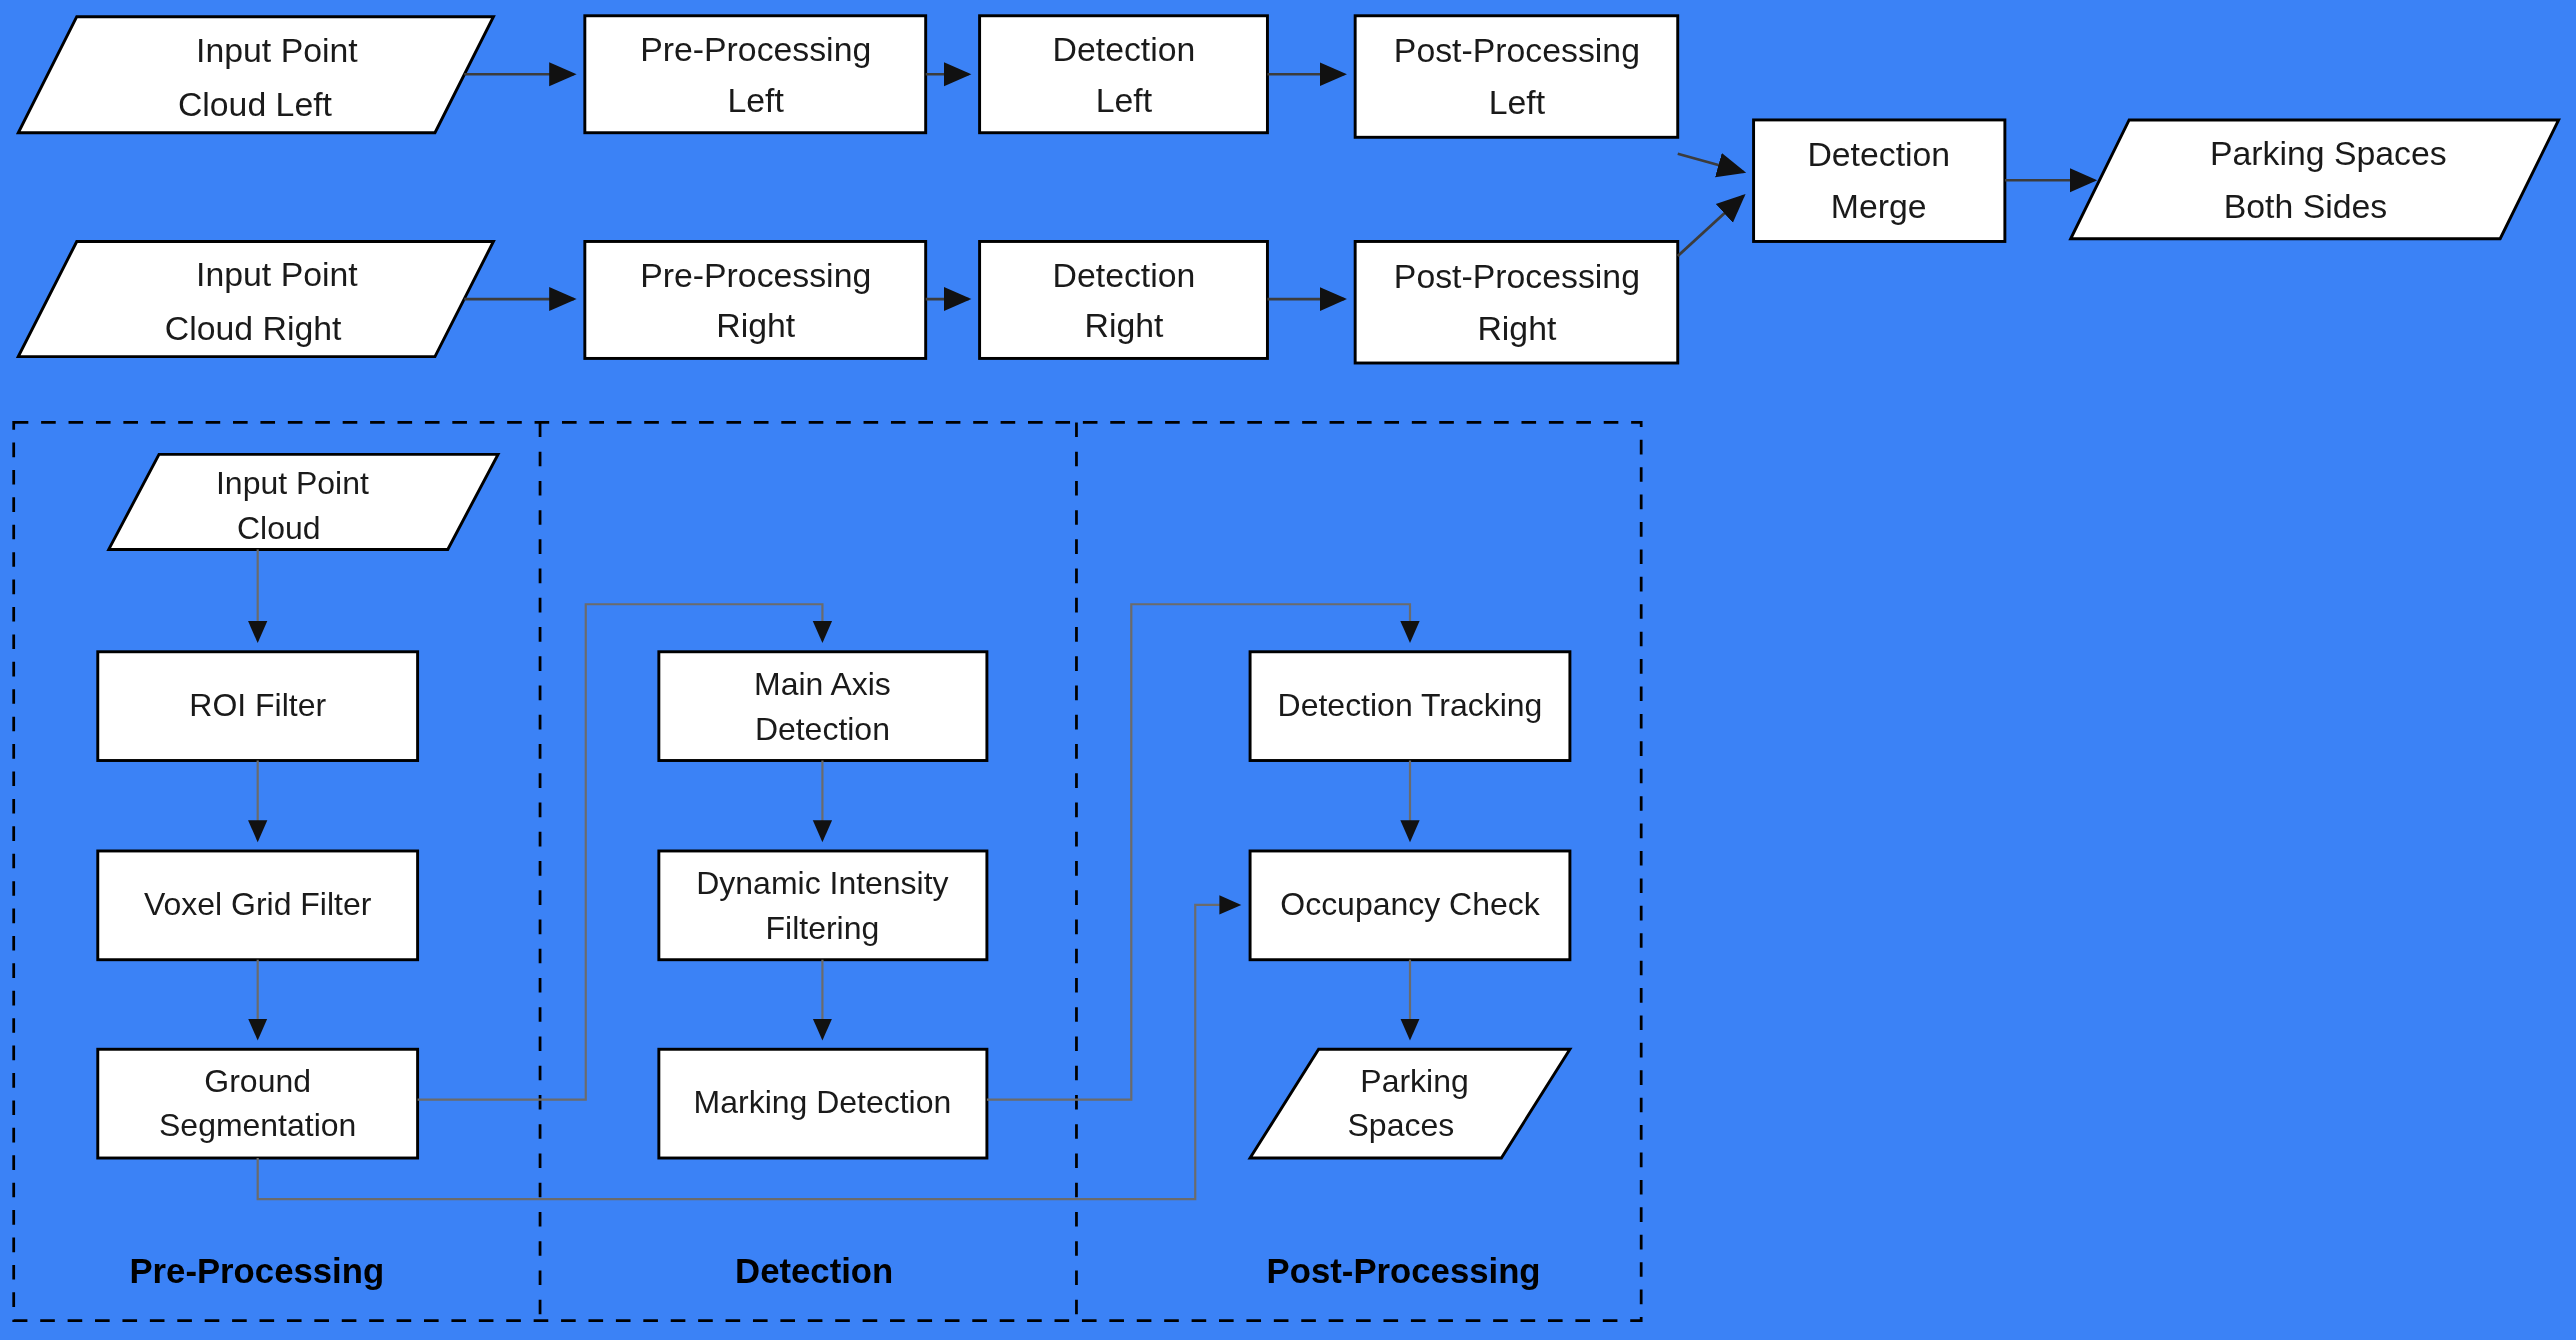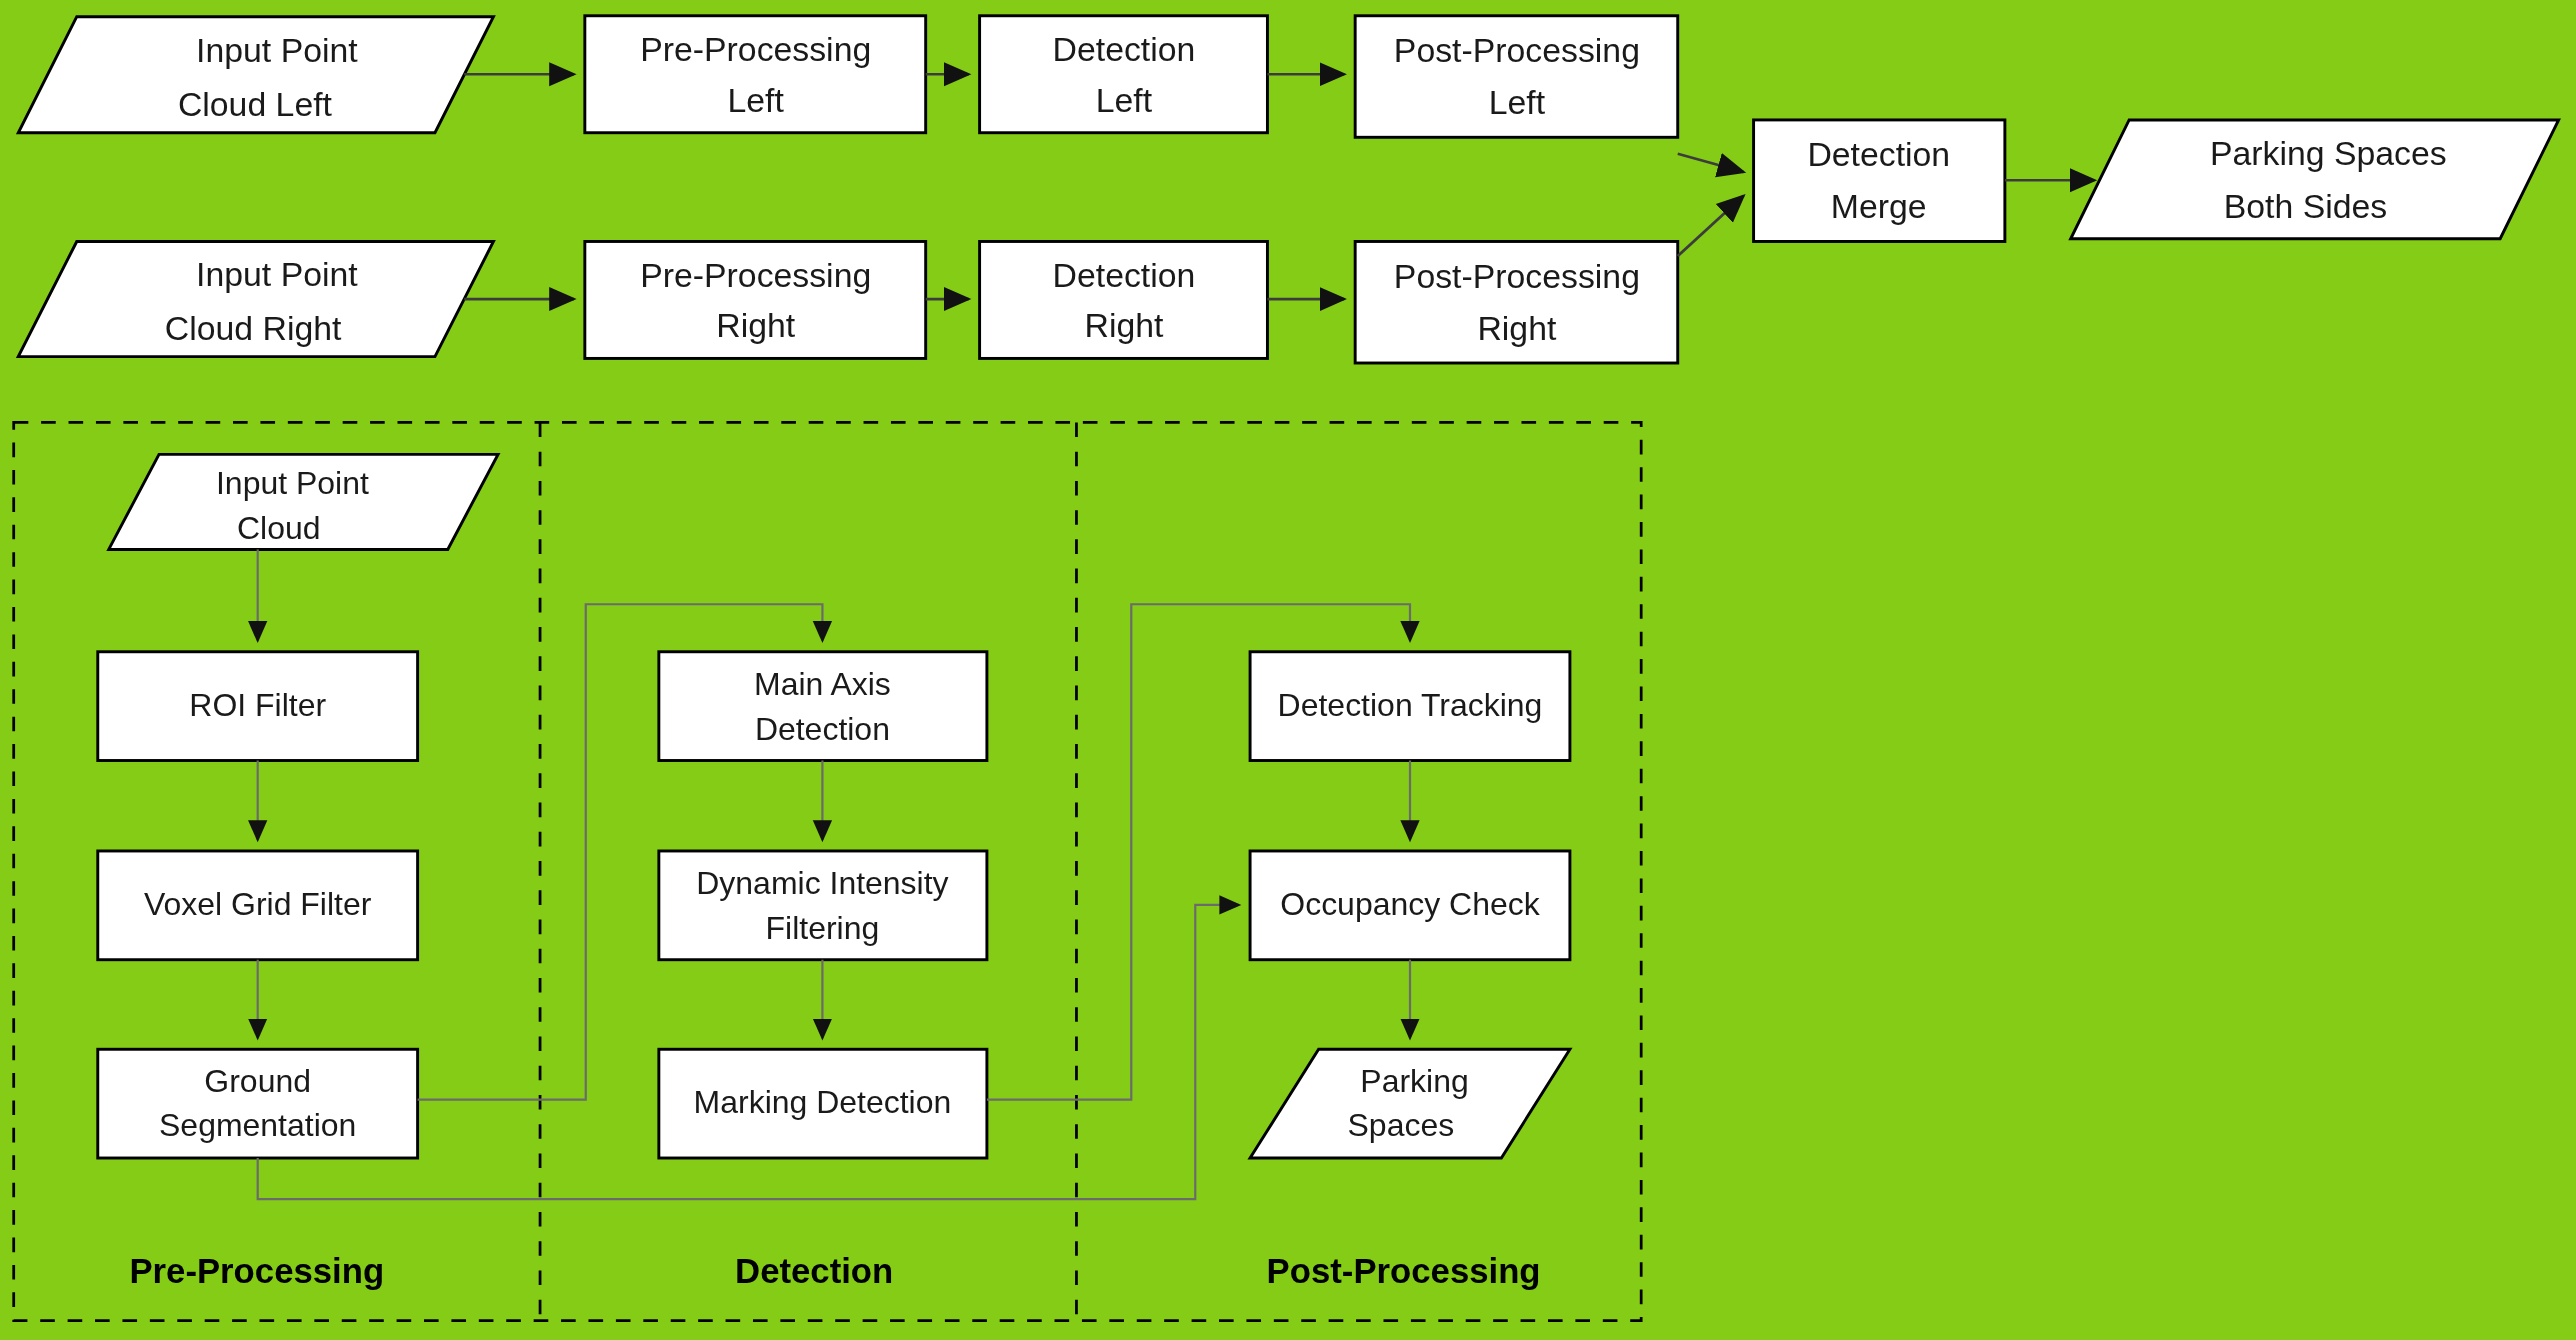--- a/index.html
+++ b/index.html
@@ -7,21 +7,21 @@
     padding: 0;
     background: #ffffff;
   }
   body {
     font-family: "Liberation Sans", sans-serif;
   }
   #canvas {
     position: relative;
     width: 2576px;
     height: 1341px;
-    background: #84cc16;
+    background: #3b82f6;
     overflow: hidden;
   }
   #flow-svg {
     position: absolute;
     left: 0;
     top: 0;
     width: 2576px;
     height: 1341px;
   }
   .node-rect {

